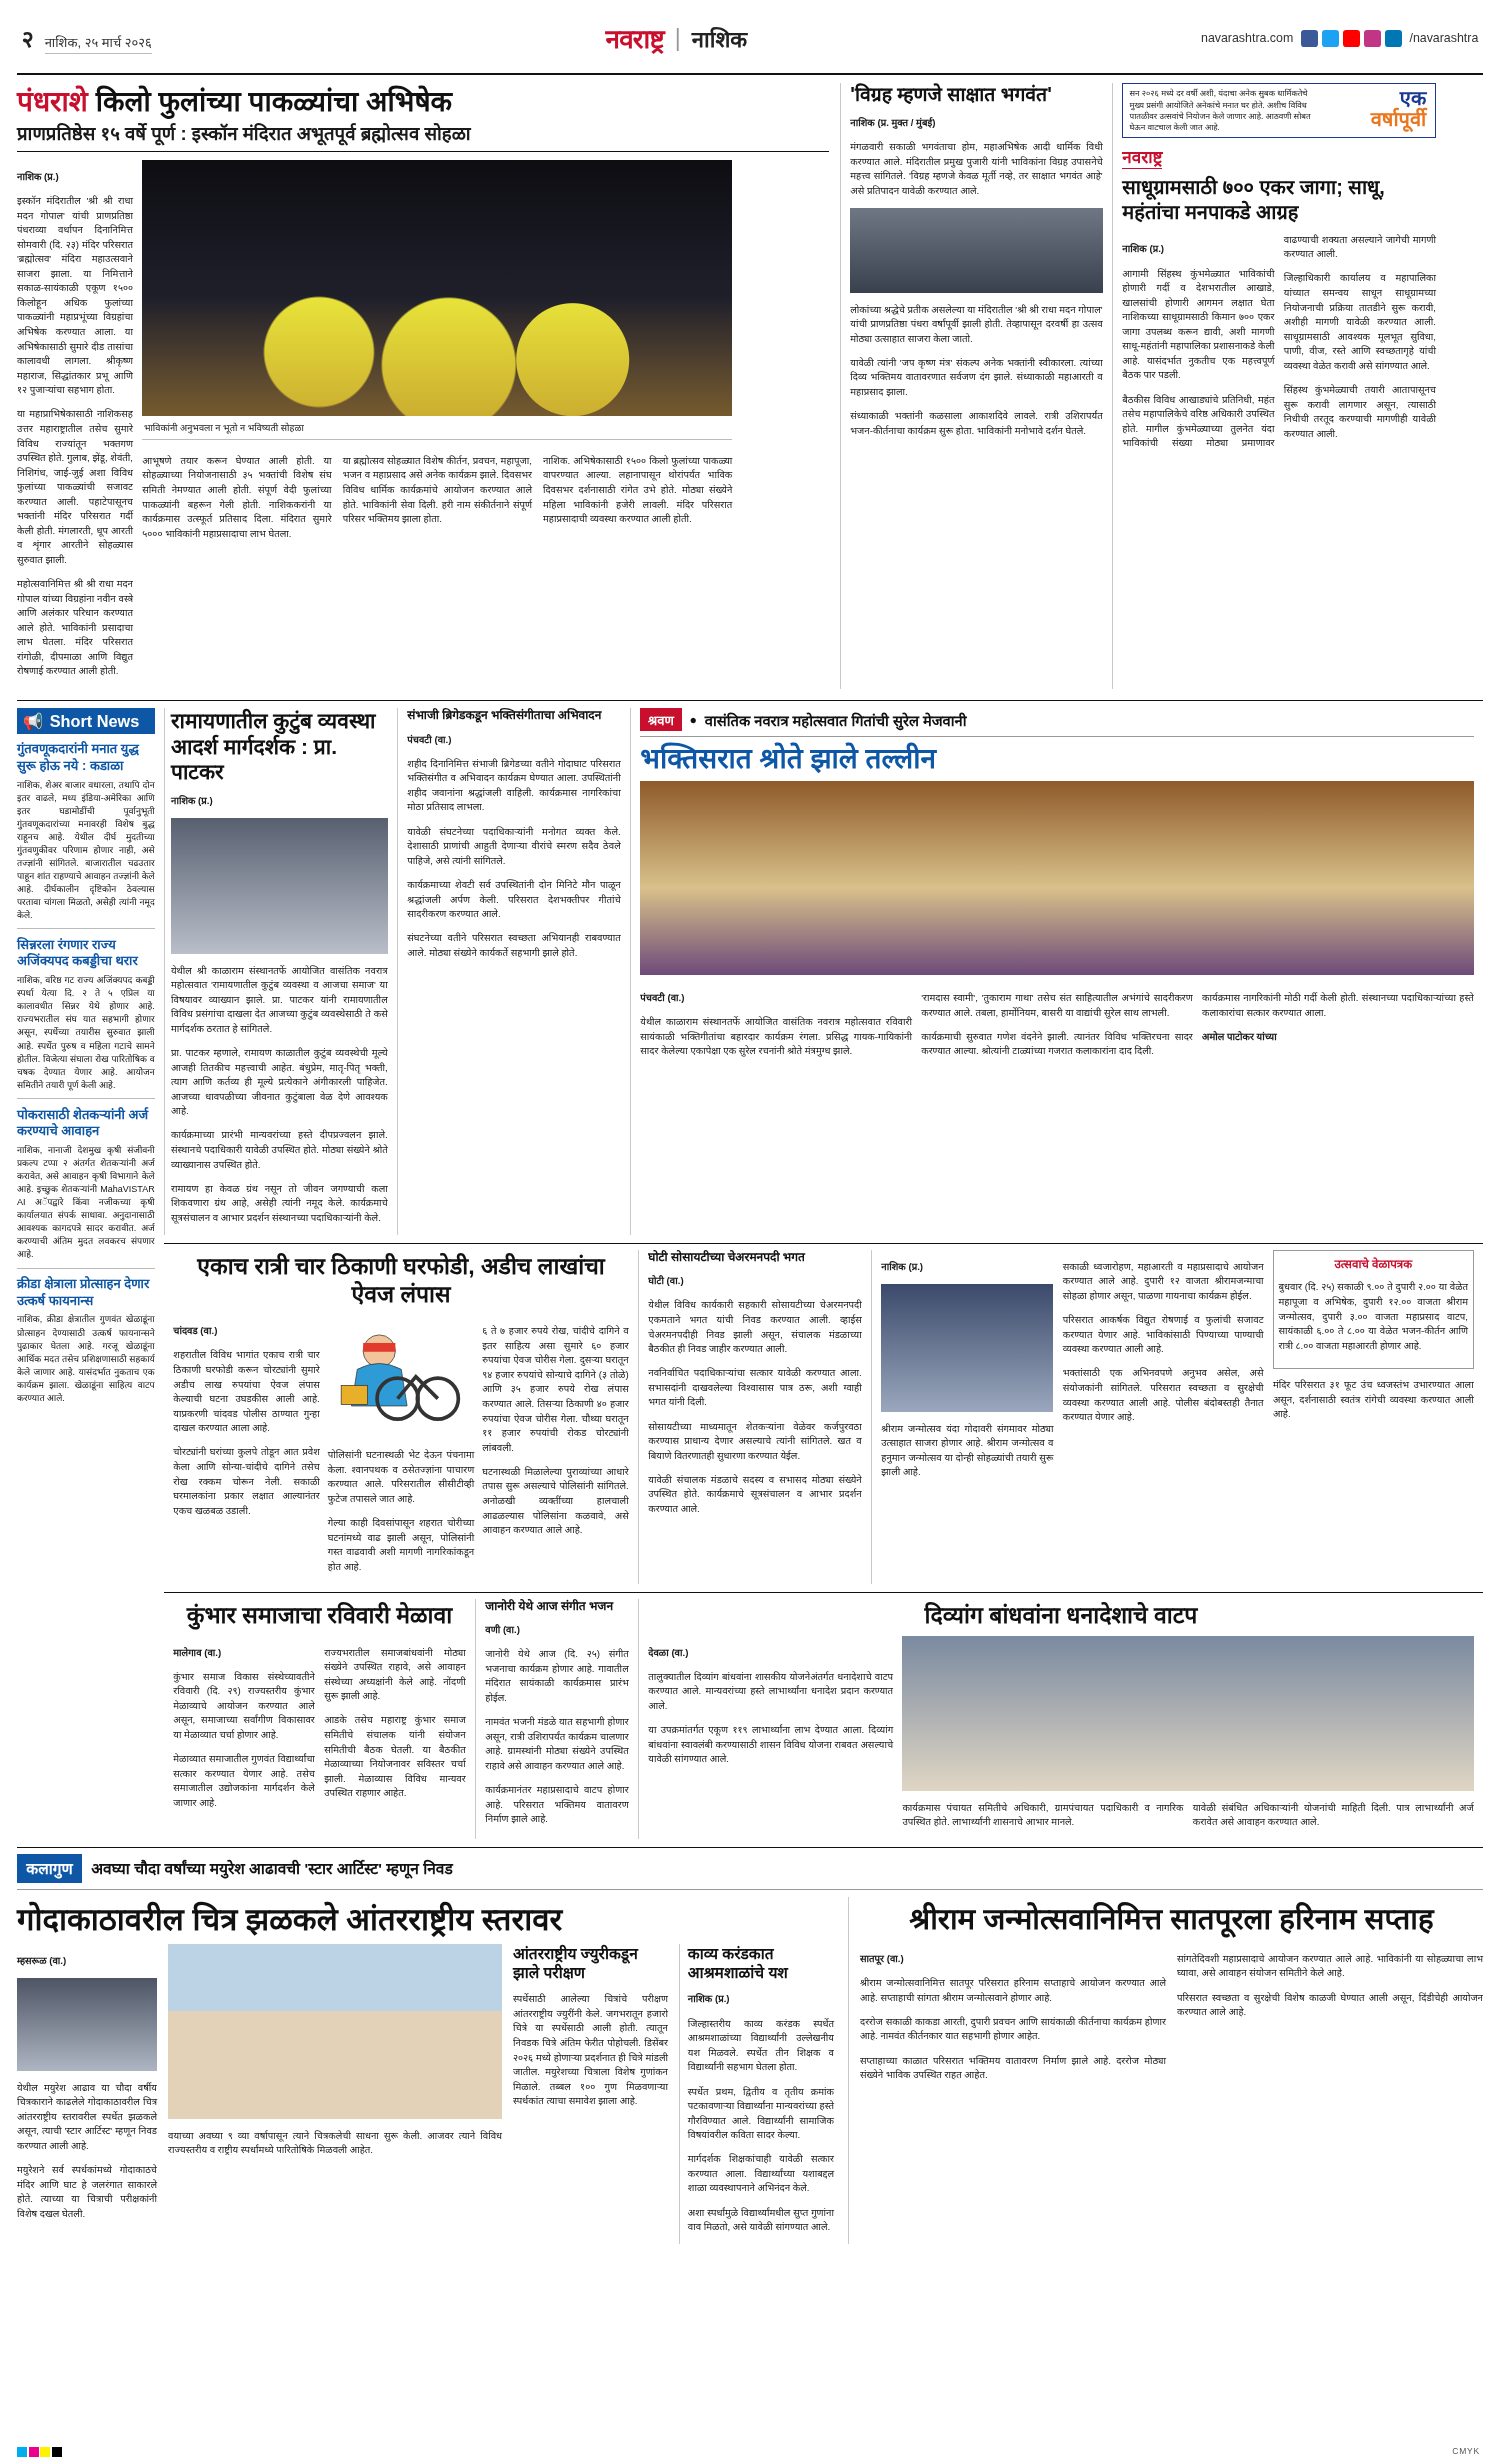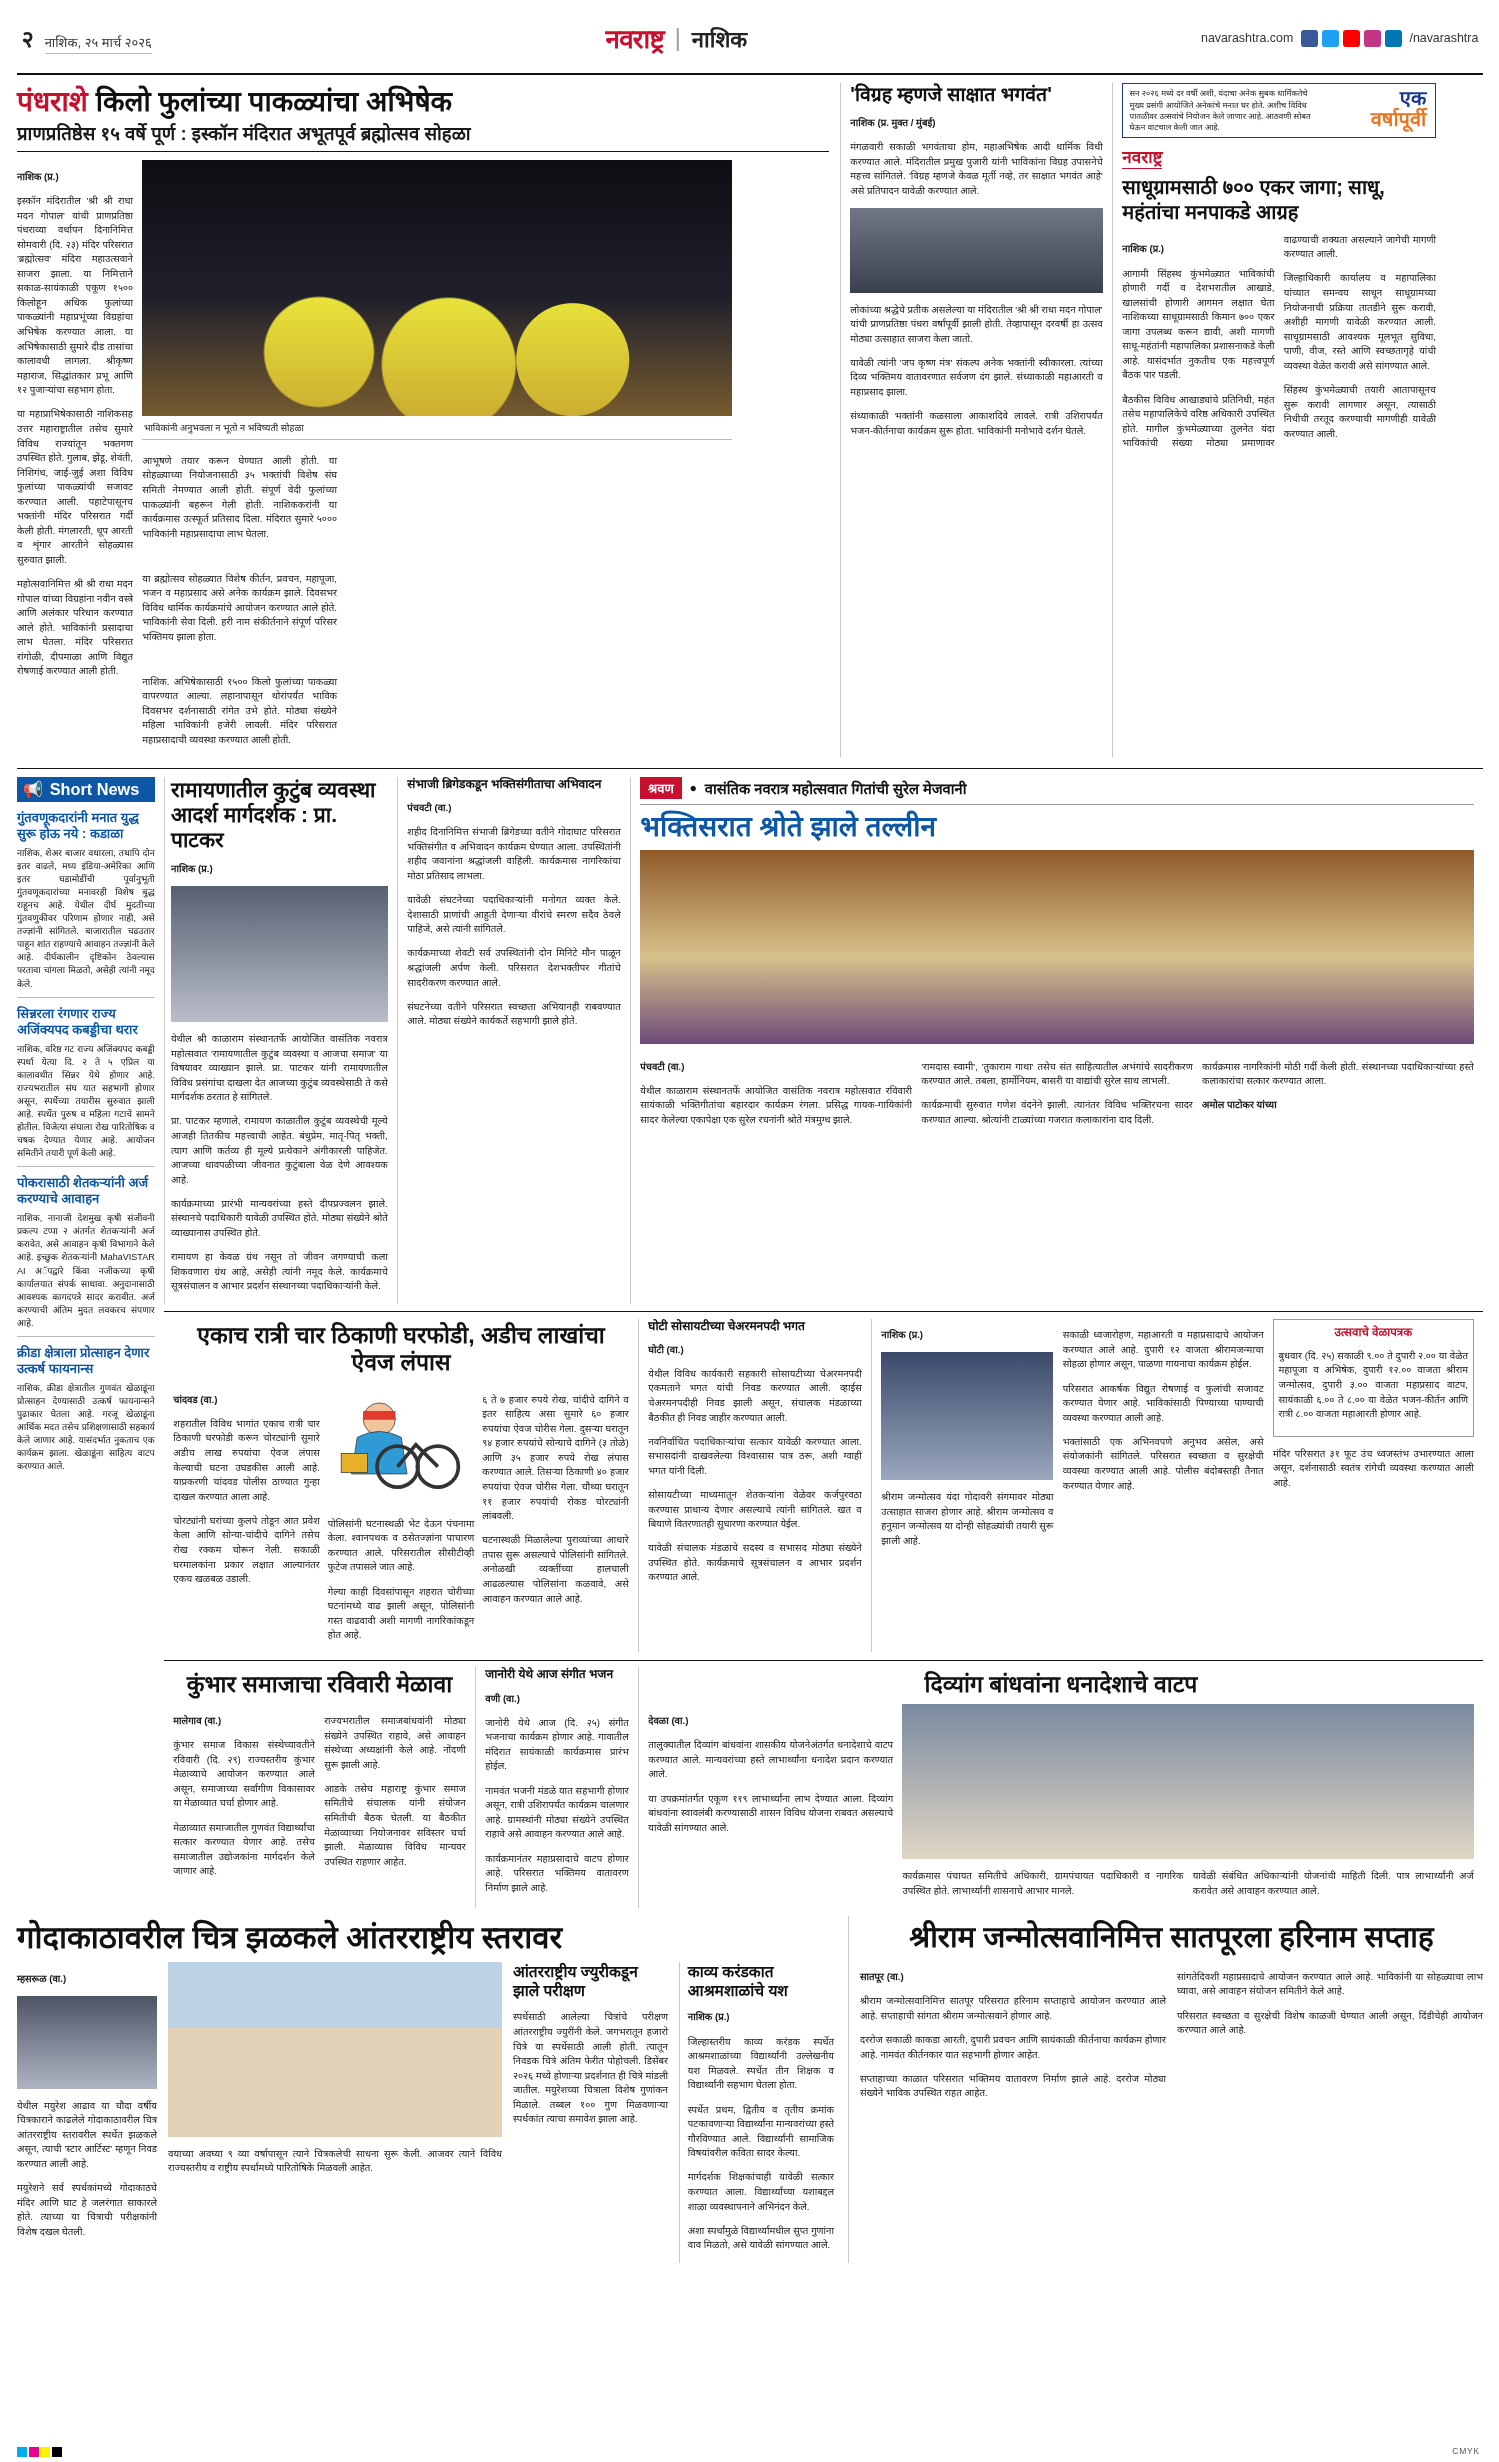--- a/index.html
+++ b/index.html
@@ -143,21 +143,21 @@
           <p class="body-text"><b class="dateline">नाशिक (प्र.)</b></p>
           <p class="body-text">इस्कॉन मंदिरातील 'श्री श्री राधा मदन गोपाल' यांची प्राणप्रतिष्ठा पंधराव्या वर्धापन दिनानिमित्त सोमवारी (दि. २३) मंदिर परिसरात 'ब्रह्मोत्सव' मंदिरा महाउत्सवाने साजरा झाला. या निमित्ताने सकाळ-सायंकाळी एकूण १५०० किलोहून अधिक फुलांच्या पाकळ्यांनी महाप्रभूंच्या विग्रहांचा अभिषेक करण्यात आला. या अभिषेकासाठी सुमारे दीड तासांचा कालावधी लागला. श्रीकृष्ण महाराज, सिद्धांतकार प्रभू आणि १२ पुजाऱ्यांचा सहभाग होता.</p>
           <p class="body-text">या महाप्राभिषेकासाठी नाशिकसह उत्तर महाराष्ट्रातील तसेच सुमारे विविध राज्यांतून भक्तगण उपस्थित होते. गुलाब, झेंडू, शेवंती, निशिगंध, जाई-जुई अशा विविध फुलांच्या पाकळ्यांची सजावट करण्यात आली. पहाटेपासूनच भक्तांनी मंदिर परिसरात गर्दी केली होती. मंगलारती, धूप आरती व शृंगार आरतीने सोहळ्यास सुरुवात झाली.</p>
           <p class="body-text">महोत्सवानिमित्त श्री श्री राधा मदन गोपाल यांच्या विग्रहांना नवीन वस्त्रे आणि अलंकार परिधान करण्यात आले होते. भाविकांनी प्रसादाचा लाभ घेतला. मंदिर परिसरात रांगोळी, दीपमाळा आणि विद्युत रोषणाई करण्यात आली होती.</p>
         </div>
         <div style="width:590px;">
           <div class="photo idol">
               <div class="ppl"></div>
             </div>
           <div class="cap">भाविकांनी अनुभवला न भूतो न भविष्यती सोहळा</div>
-          <div style="display:flex; gap:11px; margin-top:4.7px;flex-direction:column;">
+          <div style="display:flex; gap:11px; margin-top:4.7px;">
             <p class="body-text" style="width:33%">आभूषणे तयार करून घेण्यात आली होती. या सोहळ्याच्या नियोजनासाठी ३५ भक्तांची विशेष संघ समिती नेमण्यात आली होती. संपूर्ण वेदी फुलांच्या पाकळ्यांनी बहरून गेली होती. नाशिककरांनी या कार्यक्रमास उत्स्फूर्त प्रतिसाद दिला. मंदिरात सुमारे ५००० भाविकांनी महाप्रसादाचा लाभ घेतला.</p>
             <p class="body-text" style="width:33%">या ब्रह्मोत्सव सोहळ्यात विशेष कीर्तन, प्रवचन, महापूजा, भजन व महाप्रसाद असे अनेक कार्यक्रम झाले. दिवसभर विविध धार्मिक कार्यक्रमांचे आयोजन करण्यात आले होते. भाविकांनी सेवा दिली. हरी नाम संकीर्तनाने संपूर्ण परिसर भक्तिमय झाला होता.</p>
             <p class="body-text" style="width:33%">नाशिक. अभिषेकासाठी १५०० किलो फुलांच्या पाकळ्या वापरण्यात आल्या. लहानापासून थोरांपर्यंत भाविक दिवसभर दर्शनासाठी रांगेत उभे होते. मोठ्या संख्येने महिला भाविकांनी हजेरी लावली. मंदिर परिसरात महाप्रसादाची व्यवस्था करण्यात आली होती.</p>
           </div>
         </div>
       </div>
     </div>
 
     <div class="topright col-sep">
       <h3>'विग्रह म्हणजे साक्षात भगवंत'</h3>
@@ -372,20 +372,24 @@
                 <p class="body-text" style="width:50%">कार्यक्रमास पंचायत समितीचे अधिकारी, ग्रामपंचायत पदाधिकारी व नागरिक उपस्थित होते. लाभार्थ्यांनी शासनाचे आभार मानले.</p>
                 <p class="body-text" style="width:50%">यावेळी संबंधित अधिकाऱ्यांनी योजनांची माहिती दिली. पात्र लाभार्थ्यांनी अर्ज करावेत असे आवाहन करण्यात आले.</p>
               </div>
             </div>
           </div>
         </div>
       </div>
     </div>
   </div>
 
+  <div class="kalagun">
+    <span class="kalagun-badge">कलागुण</span>
+    <span class="kalagun-txt">अवघ्या चौदा वर्षांच्या मयुरेश आढावची 'स्टार आर्टिस्ट' म्हणून निवड</span>
+  </div>
 
   <div style="display:flex; margin-top:7.8px;">
 
     <div style="width:831px; padding-right:11px;">
       <h3 class="sec" style="font-size:31px;">गोदाकाठावरील चित्र झळकले आंतरराष्ट्रीय स्तरावर</h3>
       <div style="display:flex; gap:11px; margin-top:4.7px;">
         <div style="width:140px;">
           <p class="body-text" style="font-weight:bold">म्हसरूळ (वा.)</p>
           <div class="photo sn"></div>
           <p class="body-text">येथील मयुरेश आढाव या चौदा वर्षीय चित्रकाराने काढलेले गोदाकाठावरील चित्र आंतरराष्ट्रीय स्तरावरील स्पर्धेत झळकले असून, त्याची 'स्टार आर्टिस्ट' म्हणून निवड करण्यात आली आहे.</p>

